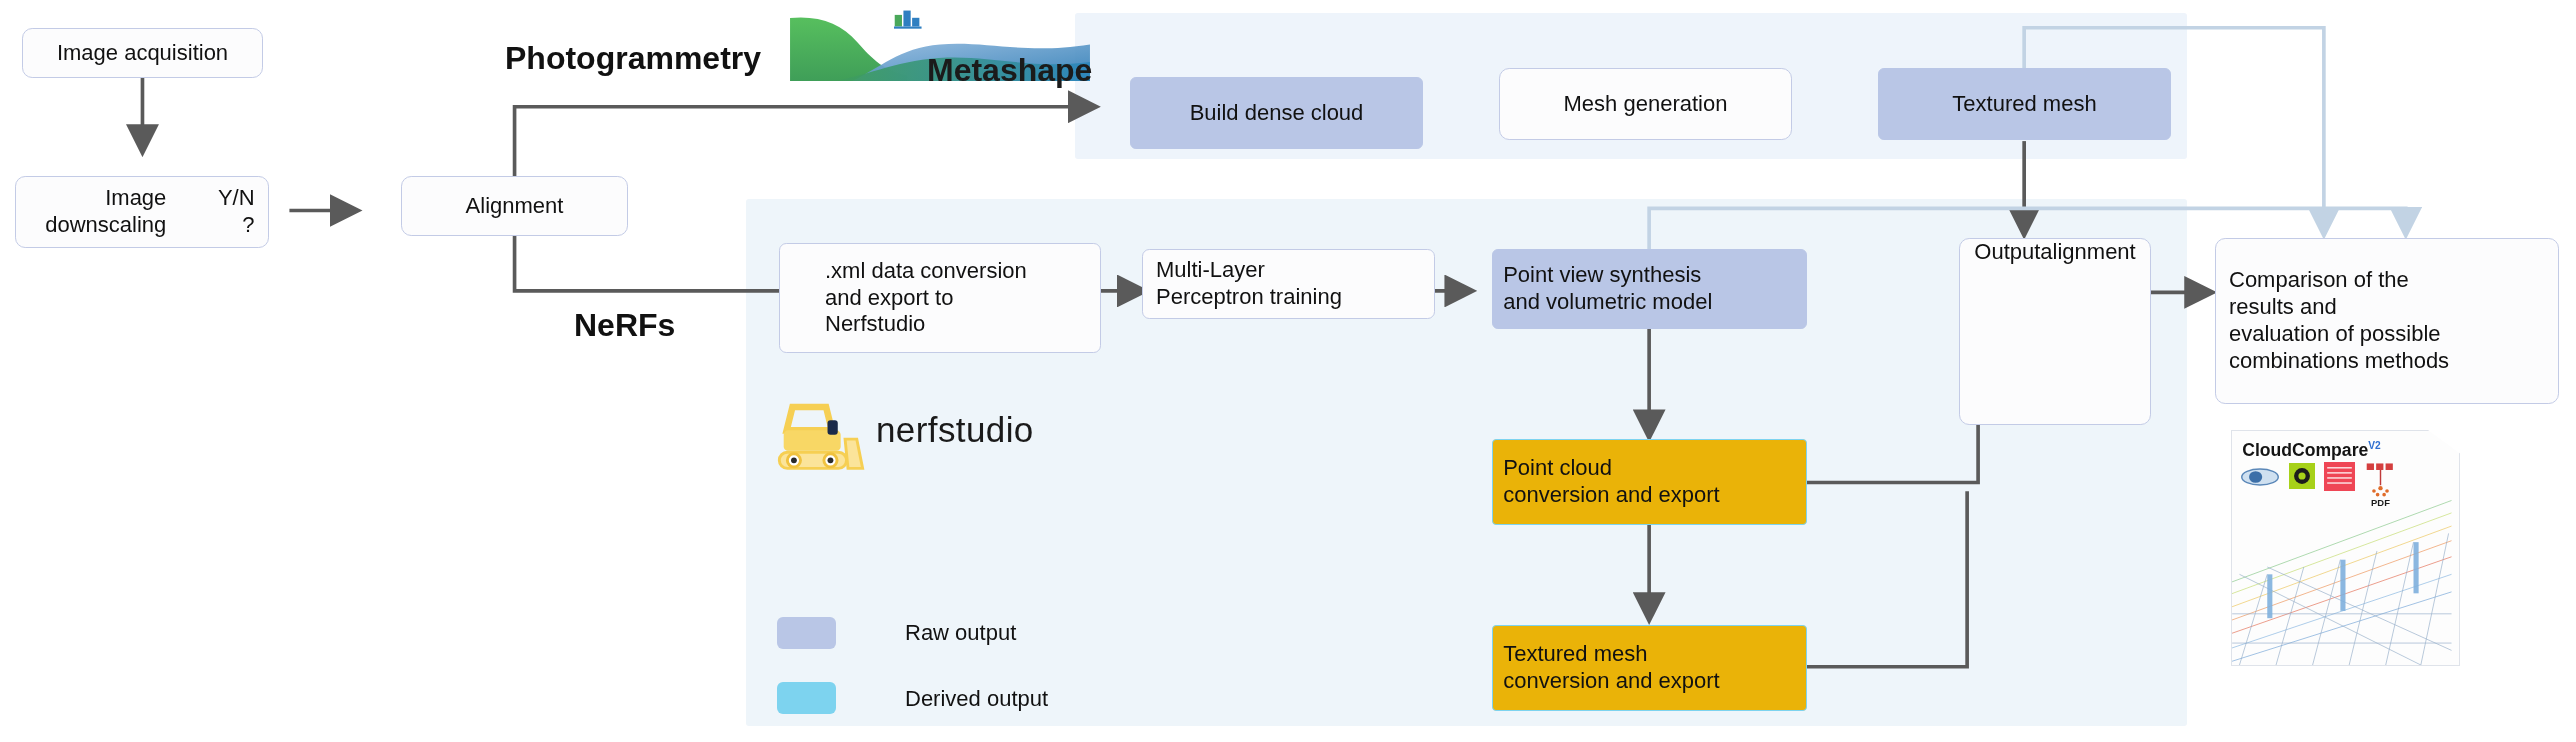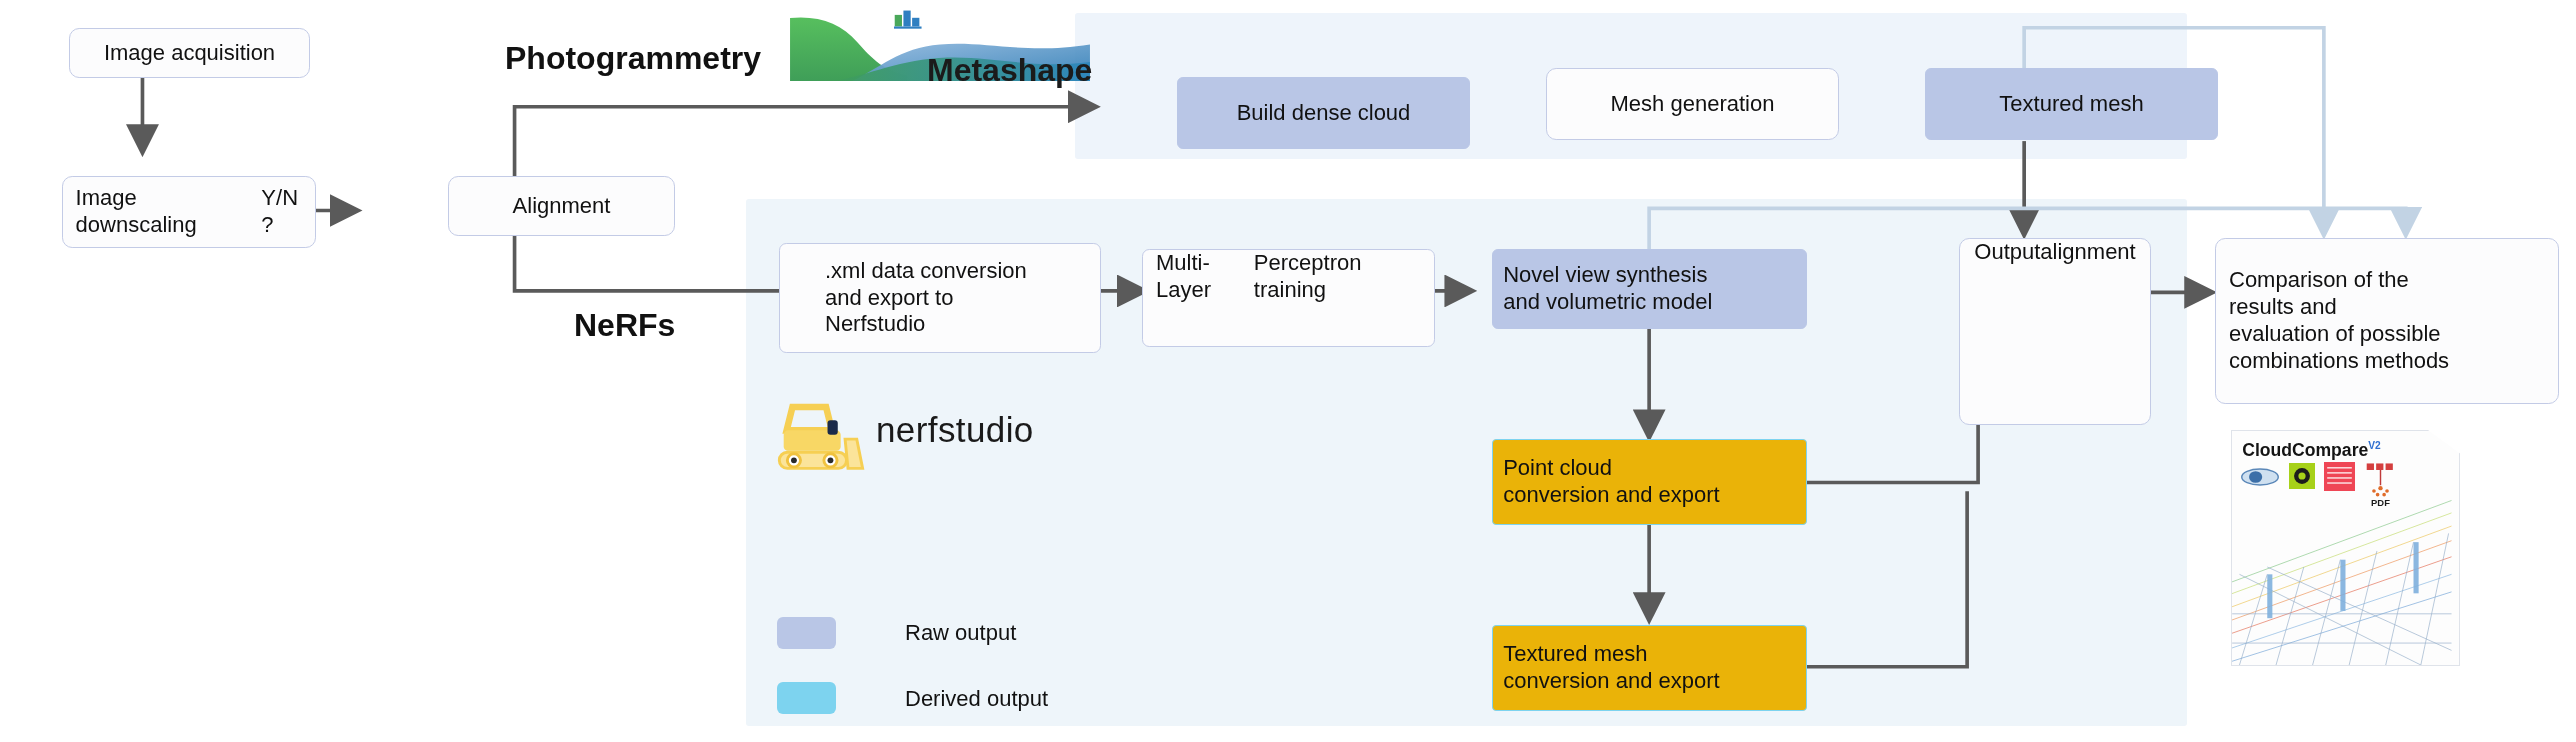--- a/index.html
+++ b/index.html
@@ -13,21 +13,21 @@
   
   .node{
     position:absolute;box-sizing:border-box;
     border:1.5px solid #c3cbe6;border-radius:10.2px;
     background:#fcfcfd;
     display:flex;align-items:center;
     color:#111;font-size:22px;line-height:1.22;
     padding:0 13px;
     font-family:"Liberation Sans",sans-serif;
   }
-  .node.center{justify-content:center;text-align:left;margin-left:47px;}
+  .node.center{justify-content:center;text-align:right;}
   .node.raw{background:#b9c6e6;border-color:#b9c6e6;border-radius:5.9px;}
   .node.derived{background:#eab308;border-color:#7dd3ef;border-radius:4px;}
   .node.sharp{border-radius:7.3px;}
 
   
   .label{position:absolute;font-weight:bold;color:#111;font-size:32px;
          font-family:"Liberation Sans",sans-serif;white-space:nowrap;}
 
   
   svg.wires{position:absolute;left:0;top:0;width:2576px;height:742px;overflow:visible;}
@@ -168,27 +168,27 @@
   <div class="node center raw" style="left:1878px;top:68px;width:293px;height:72px;">
     <span>Textured mesh</span>
   </div>
 
   <div class="node sharp" style="left:779px;top:243px;width:322px;height:110px;flex-direction:column;align-items:flex-start;justify-content:center;padding-left:45px;">
     <span>.xml data conversion</span>
     <span>and export to</span>
     <span>Nerfstudio</span>
   </div>
 
-  <div class="node sharp" style="left:1142px;top:249px;width:293px;height:98px;align-items:flex-start;justify-content:center;">
+  <div class="node sharp" style="left:1142px;top:249px;width:293px;height:70px;flex-direction:column;align-items:flex-start;justify-content:center;">
     <span>Multi-Layer</span>
     <span>Perceptron training</span>
   </div>
 
   <div class="node raw" style="left:1492px;top:249px;width:315px;height:80px;flex-direction:column;align-items:flex-start;justify-content:center;padding:0 10.2px;">
-    <span>Novel view synthesis</span>
+    <span>Point view synthesis</span>
     <span>and volumetric model</span>
   </div>
 
   <div class="node derived" style="left:1492px;top:439px;width:315px;height:86px;flex-direction:column;align-items:flex-start;justify-content:center;padding:0 10.2px;">
     <span>Point cloud</span>
     <span>conversion and export</span>
   </div>
 
   <div class="node derived" style="left:1492px;top:625px;width:315px;height:86px;flex-direction:column;align-items:flex-start;justify-content:center;padding:0 10.2px;">
     <span>Textured mesh</span>

